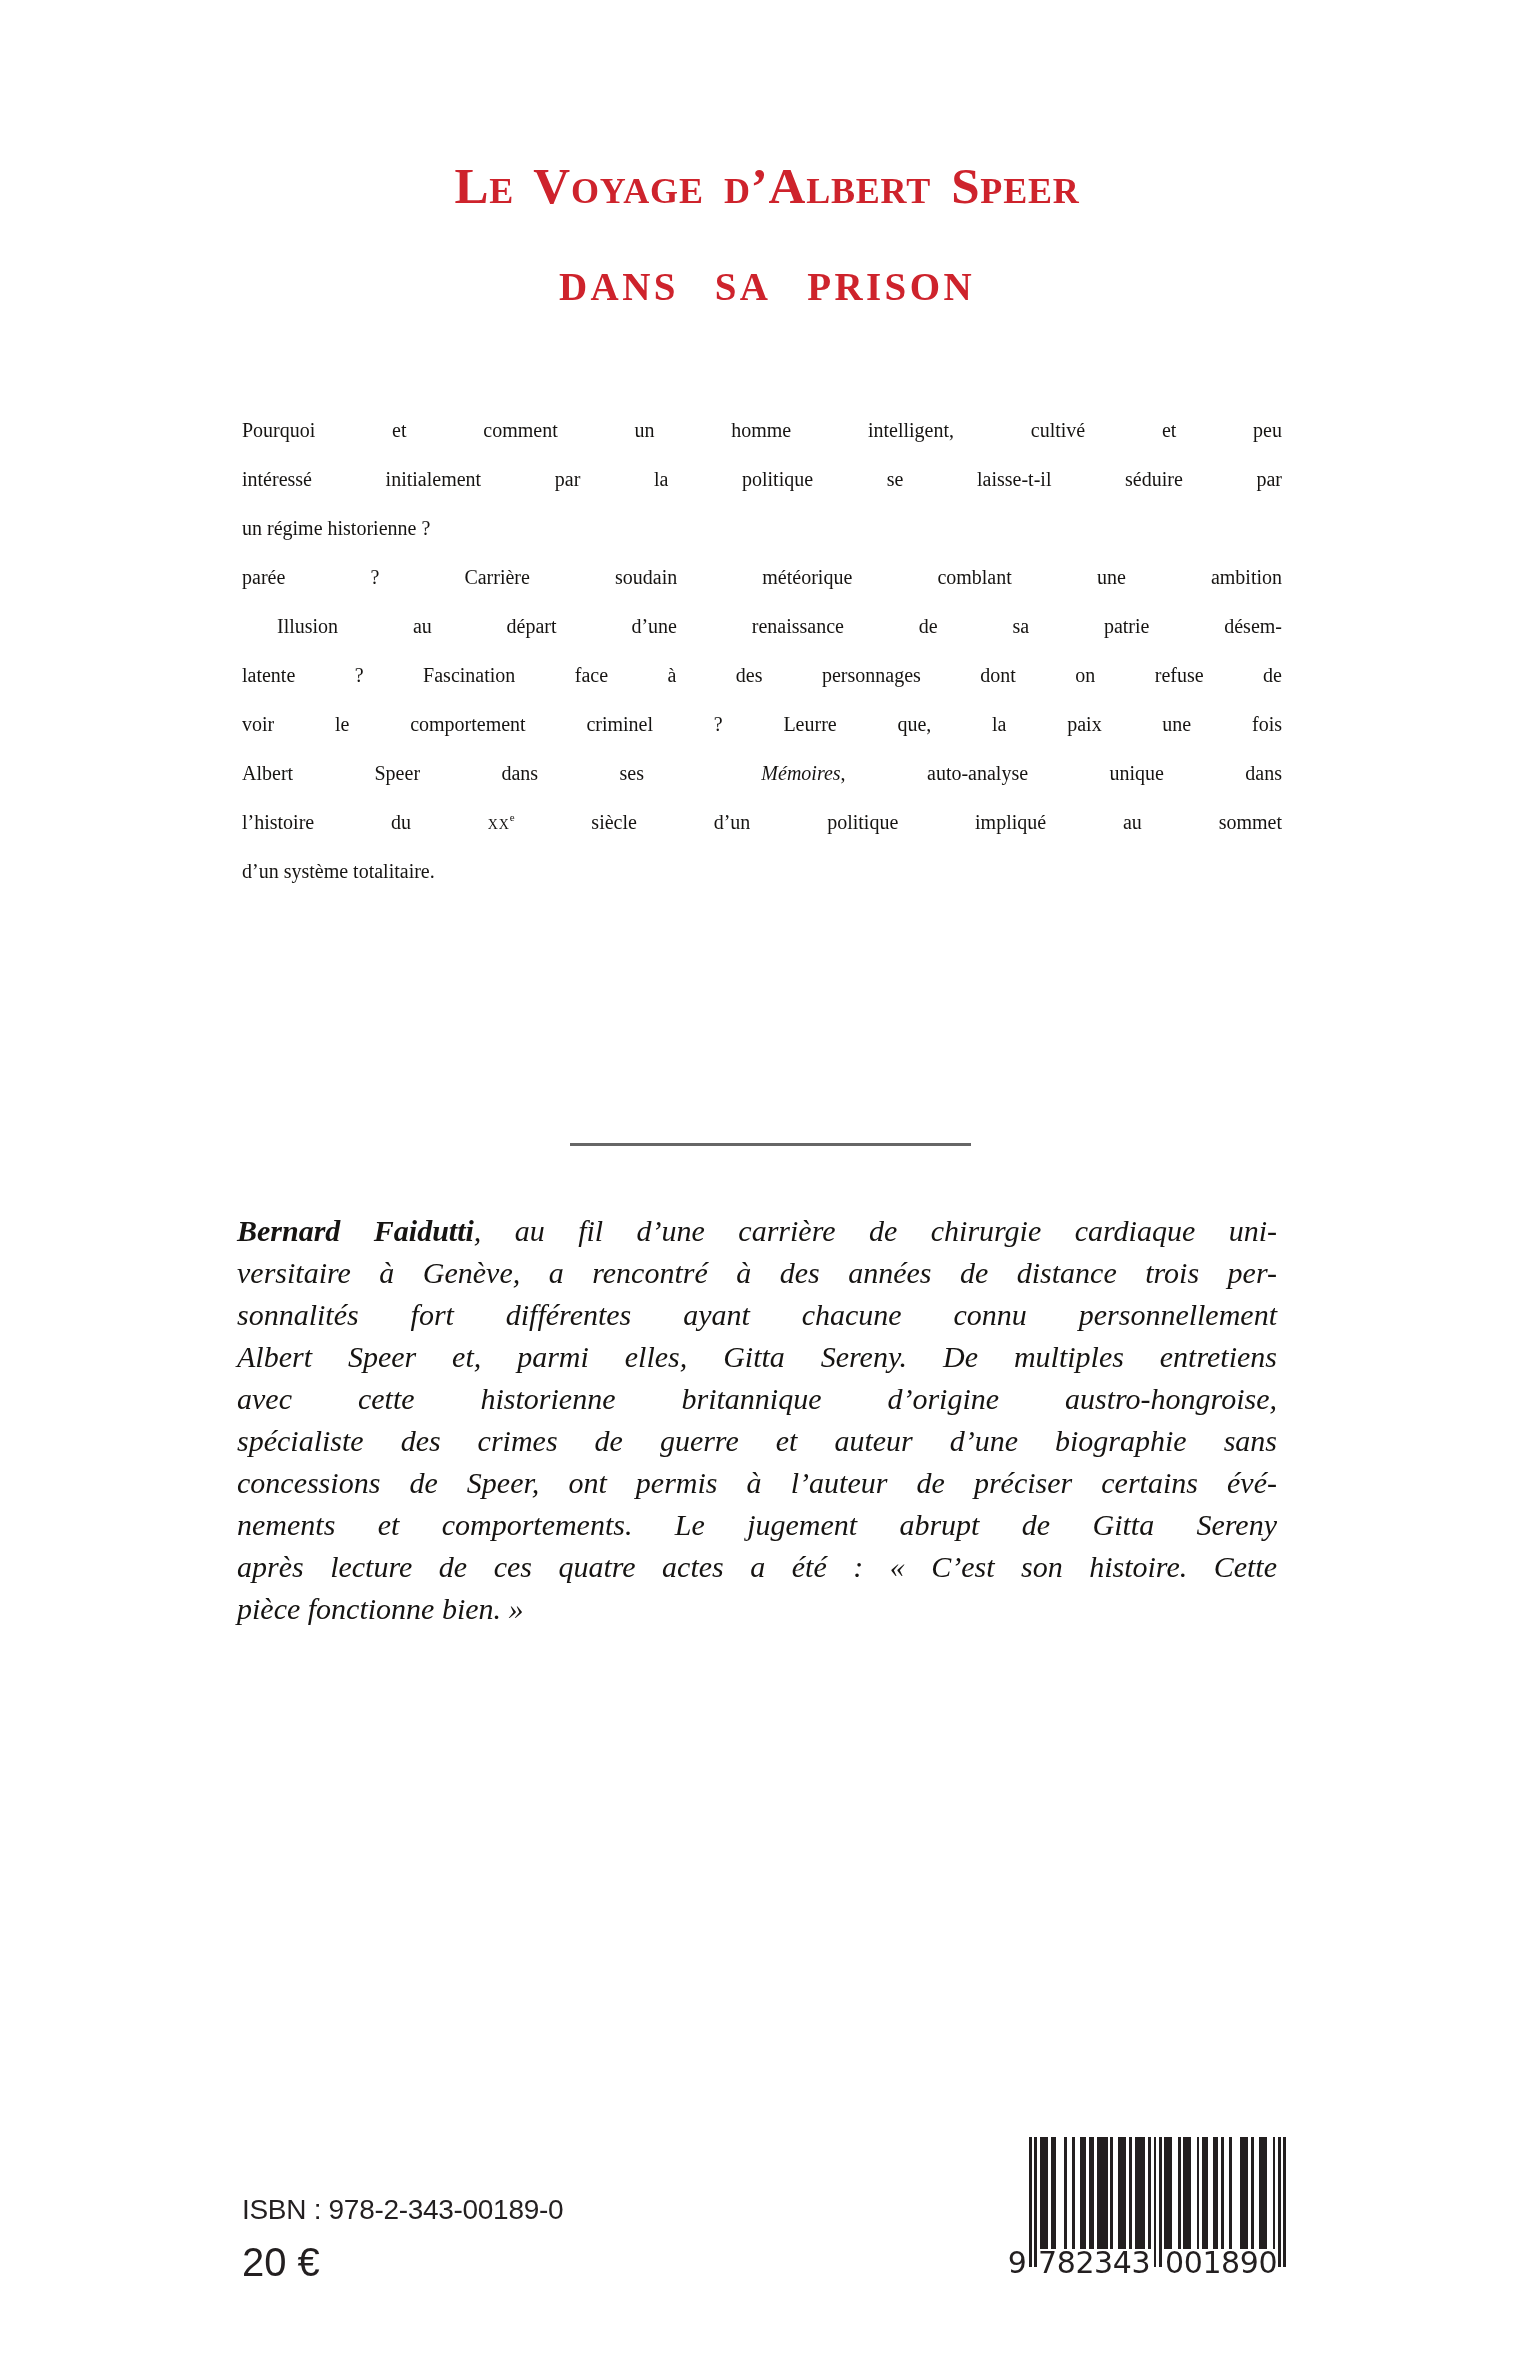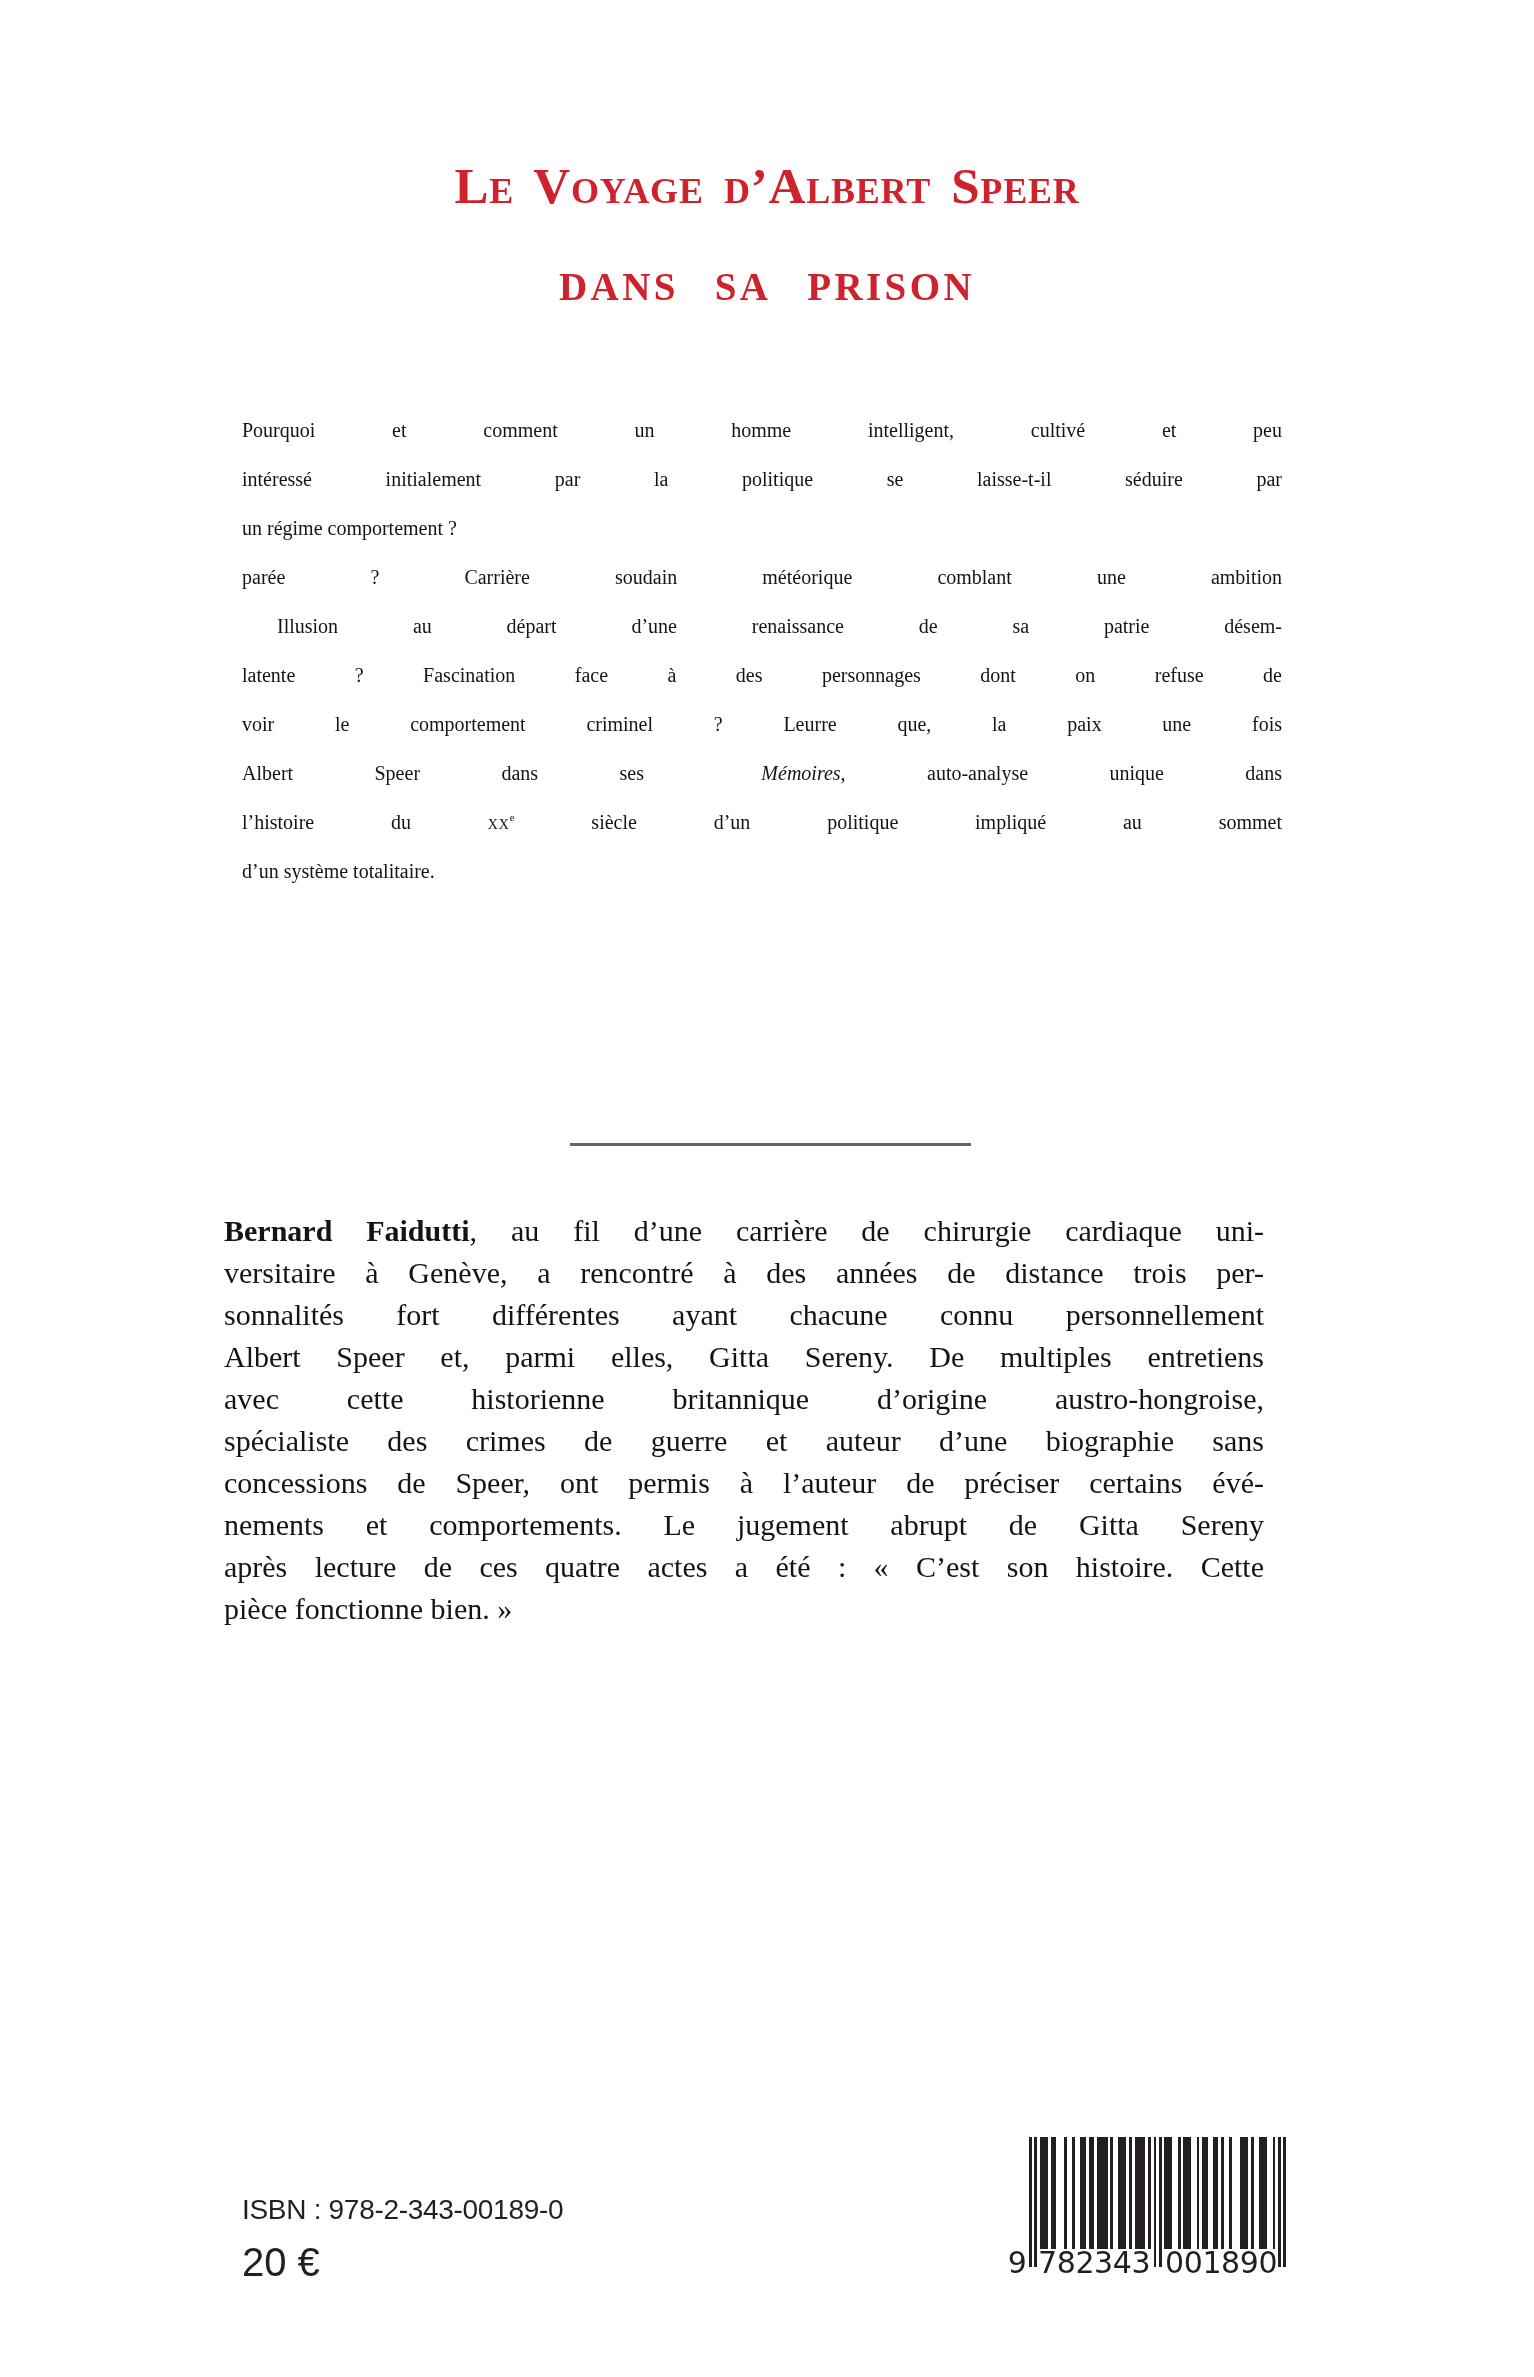--- a/index.html
+++ b/index.html
@@ -37,22 +37,23 @@
     letter-spacing:3.4px;word-spacing:18.5px;
     color:var(--title_red);
   }
   
   .synopsis{
     position:absolute;left:242px;top:406px;width:1040px;
     font-size:20px;line-height:49px;
   }
   
   .bio{
-    position:absolute;left:224px;top:1210px;width:1040px;
+    position:absolute;left:237px;top:1210px;width:1040px;
     font-size:30px;line-height:42px;
+    font-style:italic;
   }
   .jline{text-align:justify;text-align-last:justify;}
   .lline{text-align:left;text-align-last:left;}
   .ind{padding-left:35px;}
   .it{font-style:italic;margin-left:36px;}
   .bold{font-weight:bold;}
   .sc{font-variant:small-caps;letter-spacing:0.8px;}
   .sup{vertical-align:super;font-size:55%;line-height:0;}
   
   .divider{
@@ -92,21 +93,21 @@
 <body>
 
 <div class="page">
 
   <div class="title1">Le Voyage d’Albert Speer</div>
   <div class="title2">dans sa prison</div>
 
   <div class="synopsis">
     <div class="jline">Pourquoi et comment un homme intelligent, cultivé et peu</div>
     <div class="jline">intéressé initialement par la politique se laisse-t-il séduire par</div>
-    <div class="lline">un régime comportement ?</div>
+    <div class="lline">un régime historienne ?</div>
 
     <div class="jline">parée ? Carrière soudain météorique comblant une ambition</div>
     <div class="jline ind">Illusion au départ d’une renaissance de sa patrie désem-</div>
     <div class="jline">latente ? Fascination face à des personnages dont on refuse de</div>
     <div class="jline">voir le comportement criminel ? Leurre que, la paix une fois</div>
 
     <div class="jline"><span>Albert Speer dans ses </span><span class="it">Mémoires</span><span>, auto-analyse unique dans</span></div>
     <div class="jline"><span>l’histoire du </span><span class="sc">xx</span><span class="sup">e</span><span> siècle d’un politique impliqué au sommet</span></div>
     <div class="lline">d’un système totalitaire.</div>
   </div>

